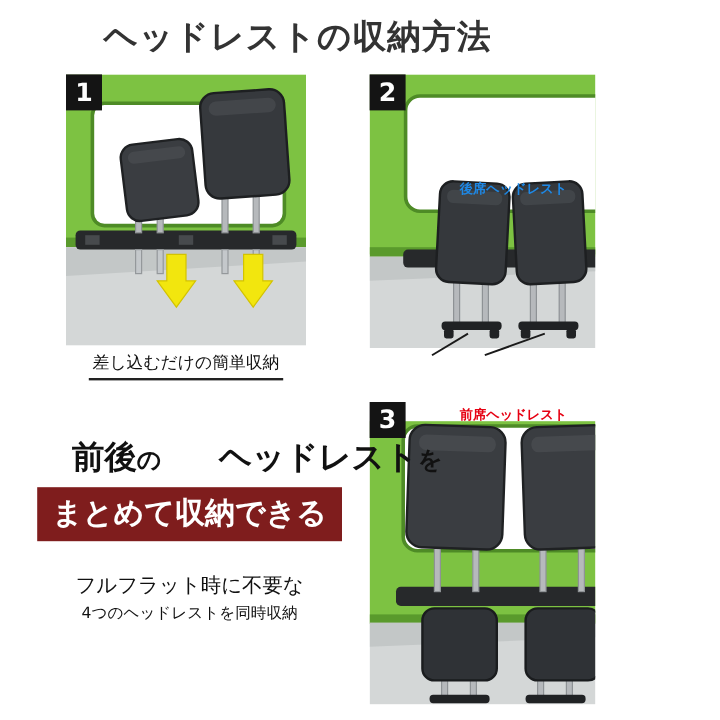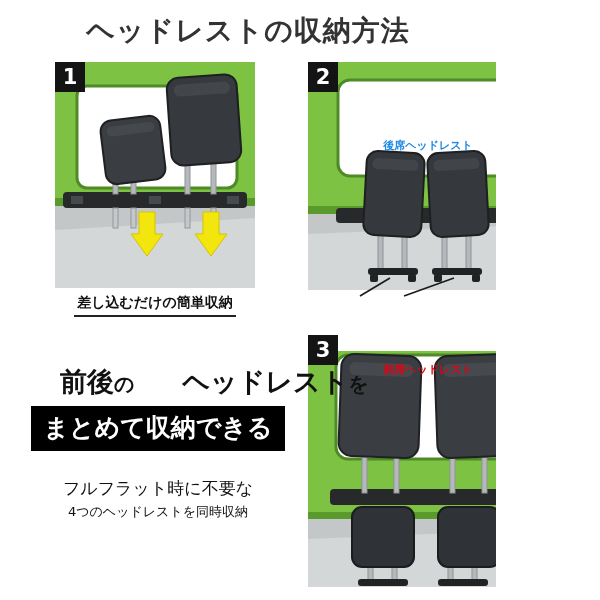--- a/index.html
+++ b/index.html
@@ -15,34 +15,34 @@
   .panel3 { left:308px; top:335px; width:240px; height:254px; }
 
   .badge { position:absolute; left:0; top:0; width:30px; height:30px; background:#141414;
            color:#fff; font-size:21px; font-weight:800; display:flex; align-items:center;
            justify-content:center; z-index:5; }
 
   .illu { position:absolute; left:0; top:0; display:block; }
 
   .cap-center { position:absolute; top:230px; left:0; width:100%; text-align:center; }
   .cap-left   { position:absolute; top:232px; left:8px; }
-  .cap-text { display:inline-block; font-size:14px; font-weight:700; color:#111;
+  .cap-text { display:inline-block; font-size:14px; font-weight:400; color:#111;
               border-bottom:2.5px solid #222; padding:0 3px 3px; white-space:nowrap; }
 
-  .annot-blue { position:absolute; top:76px; left:0; width:100%; text-align:center;
+  .annot-blue { position:absolute; top:88px; left:0; width:100%; text-align:center;
                 font-size:11px; font-weight:700; color:#1e88e5; z-index:4; }
   .annot-red  { position:absolute; top:3px; left:0; width:100%; text-align:center;
-                font-size:11px; font-weight:700; color:#e60012; z-index:4;margin-top:24px; }
+                font-size:11px; font-weight:700; color:#e60012; z-index:4; }
 
   .summary { position:absolute; left:12px; top:366px; width:292px; text-align:center; color:#111; }
   .sum-line1 { font-weight:800; line-height:1.2; white-space:nowrap; }
   .sum-line1 .big   { font-size:27px;margin-left:48px; }
   .sum-line1 .small { font-size:20px; }
   .sum-line2 { margin-top:8px; }
-  .sum-line2 span { display:inline-block; background:#000000; color:#fff; font-size:25px;
+  .sum-line2 span { display:inline-block; background:#7f1d1d; color:#fff; font-size:25px;
                     font-weight:800; padding:5px 12px 7px; white-space:nowrap;font-family:Liberation Mono, monospace; }
   .sum-line3 { margin-top:26px; font-size:17px; line-height:1.4; white-space:nowrap; }
   .sum-line4 { margin-top:2px;  font-size:13px; line-height:1.4; white-space:nowrap; }
 </style>
 </head>
 <body>
 
 <div class="page">
 
   <h1 class="title">ヘッドレストの収納方法</h1>

